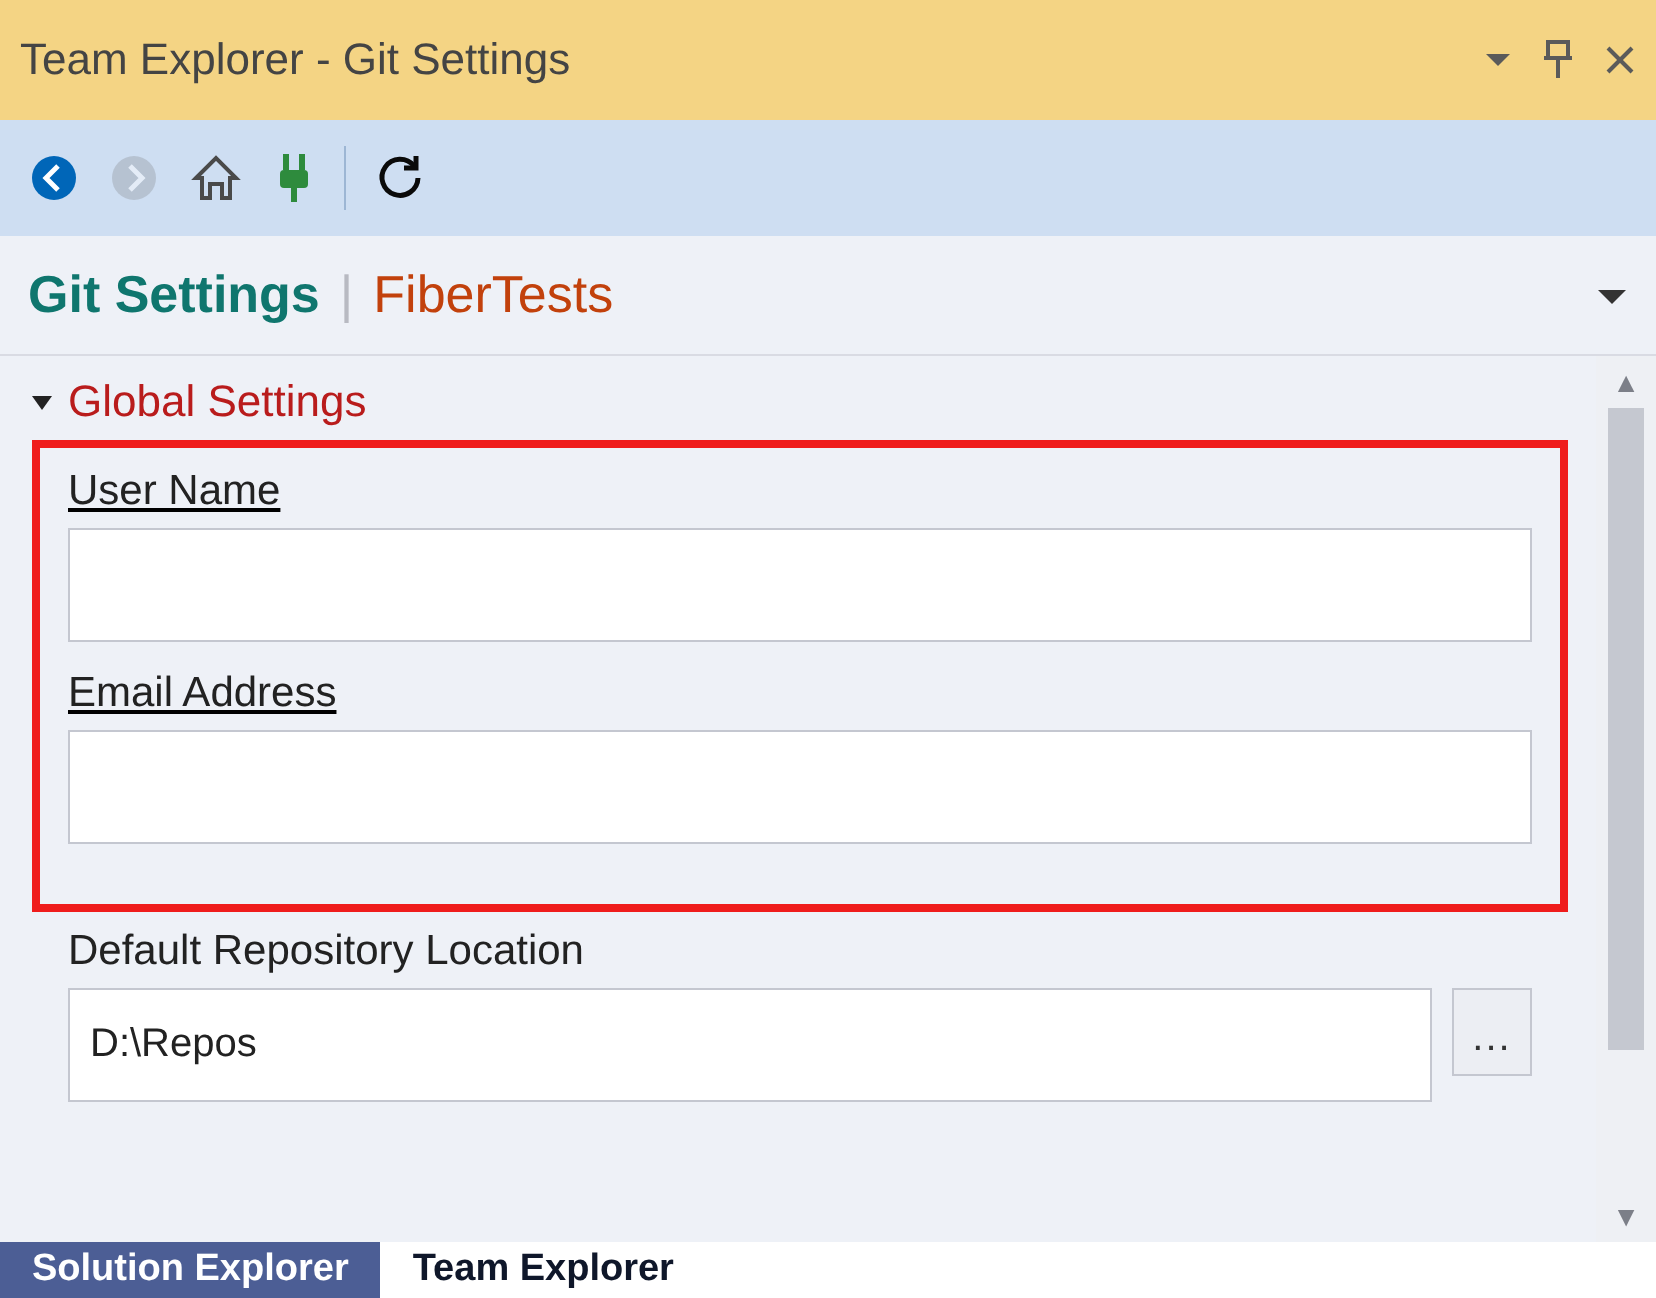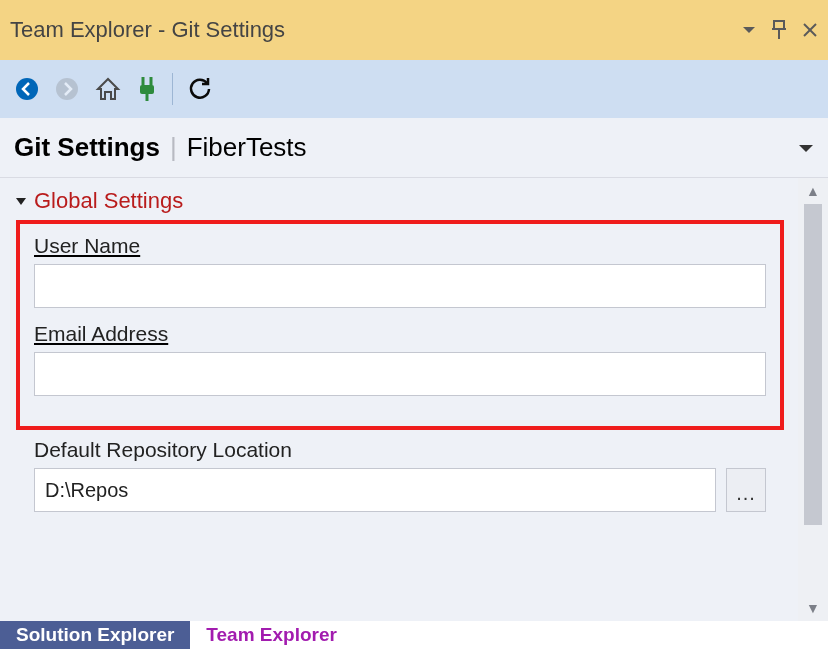--- a/index.html
+++ b/index.html
@@ -53,28 +53,28 @@
     }
     .subheader-left {
       display: flex;
       align-items: baseline;
       gap: 10px;
       font-size: 26px;
       color: #555;
     }
     .subheader-title {
       font-weight: 600;
-      color: #000000;
+      color: #0f766e;
     }
     .subheader-sep {
       color: #b8bac2;
       font-weight: 300;
     }
     .subheader-project {
-      color: #000000;
+      color: #c2410c;
       font-weight: 400;
     }
     .content-wrap {
       flex: 1 1 auto;
       display: flex;
       min-height: 0;
     }
     .content {
       flex: 1 1 auto;
       background: #eef1f7;
@@ -129,21 +129,21 @@
       margin-bottom: 8px;
       text-decoration: underline;
     }
     .field-label {
       font-size: 21px;
       color: #222;
       margin-bottom: 6px;
     }
     .field-input {
       width: 100%;
-      height: 44px;
+      height: 57px;
       border: 1px solid #c4c7d0;
       background: #fff;
       padding: 0 10px;
       font-size: 20px;
       color: #222;
       outline: none;
     }
     .field-row { margin-bottom: 14px; }
     .field-row:last-child { margin-bottom: 16px; }
     .repo-group {
@@ -175,21 +175,21 @@
       display: flex;
       align-items: stretch;
       font-weight: bold;
     }
     .tab {
       padding: 0 16px;
       display: flex;
       align-items: center;
       font-size: 19px;
       cursor: pointer;
-      color: #a21caf;
+      color: #0f172a;
       background: #fff;
     }
     .tab.active {
       background: #4c5e95;
       color: #fff;
     }
     .icon-btn { cursor: pointer; display: flex; }
     .icon-btn.disabled { opacity: 0.45; cursor: default; }
   </style>
 </head>

